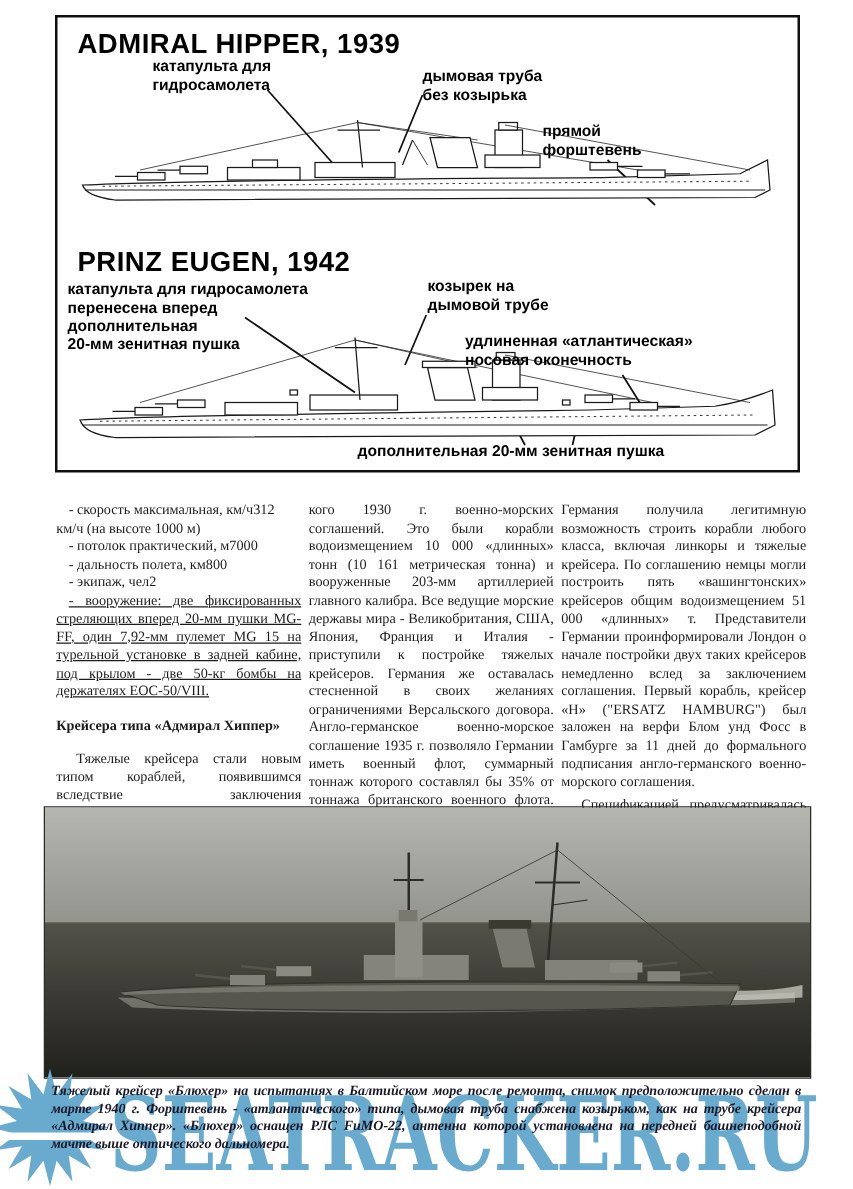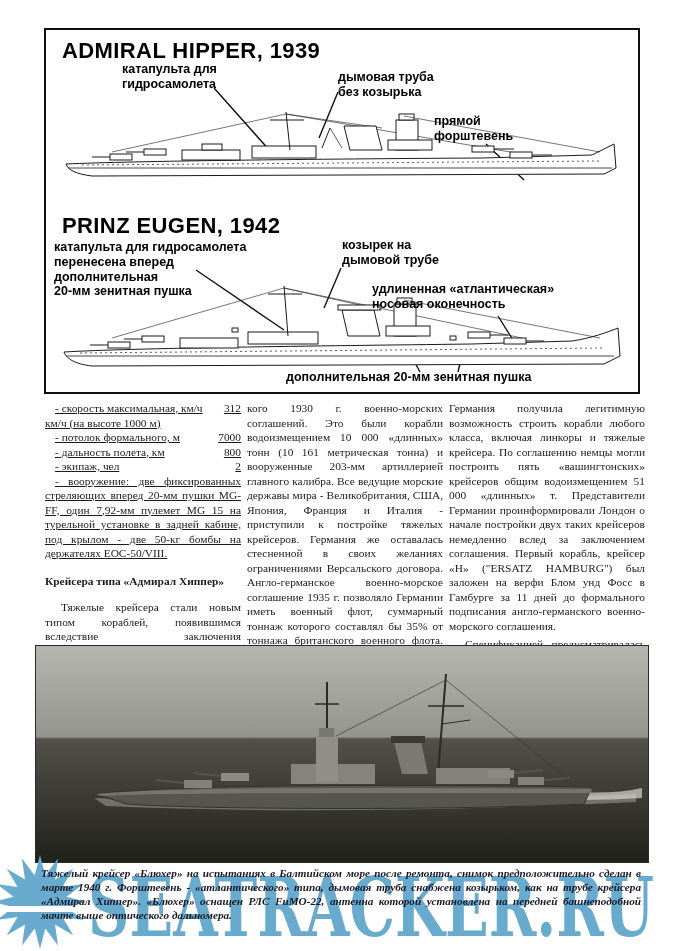--- a/index.html
+++ b/index.html
@@ -2,41 +2,41 @@
 <html><head>
 <meta charset="utf-8">
 <style>
   html,body{margin:0;padding:0;background:#ffffff;}
   .page{
     position:relative;width:682px;height:951px;background:#fff;
     font-family:"Liberation Serif", serif;color:#1c1c1c;overflow:hidden;
   }
   
   .diagram-box{
-    position:absolute;left:44px;top:28px;width:596px;height:366px;
+    position:absolute;left:44px;top:12px;width:596px;height:366px;
     border:2px solid #0f0f0f;box-sizing:border-box;background:#fff;
   }
   .ship-title{
     position:absolute;font-family:"Liberation Sans", sans-serif;
     font-weight:bold;font-size:22px;letter-spacing:.4px;color:#000;
   }
   .diagram-label{
     position:absolute;font-family:"Liberation Sans", sans-serif;
     font-weight:bold;font-size:12.5px;line-height:1.18;color:#000;
     white-space:pre-line;
   }
   .ship-art{position:absolute;left:6px;}
   .leader-overlay{position:absolute;left:0;top:0;}
   
   .article{
     position:absolute;left:45px;top:401px;width:600px;
     display:flex;gap:6px;
   }
   .col{width:196px;font-size:11.4px;line-height:14.5px;text-align:justify;}
-  .spec-row{display:flex;justify-content:space-between;padding-left:10px;text-decoration:underline;}
+  .spec-row{display:flex;padding-left:10px;}
   .spec-row .lbl{white-space:nowrap;}
   .spec-cont{padding-left:0;}
   .armament{text-indent:10px;margin:0;text-decoration:underline;}
   .col-heading{font-weight:bold;margin:13px 0 12px 0;}
   .para{margin:0;text-indent:16px;}
   .para.cont{text-indent:0;}
   .para + .para{margin-top:0;}
   .para.spaced{margin-top:4px;}
   
   .photo-wrap{
@@ -165,21 +165,21 @@
     <div class="col">
       <div class="spec-row">
         <span class="lbl">- скорость максимальная, км/ч</span>
         <span class="val">312</span>
       </div>
       <div class="spec-row spec-cont">
         <span class="lbl">км/ч (на высоте 1000 м)</span>
         <span class="val"></span>
       </div>
       <div class="spec-row">
-        <span class="lbl">- потолок формального, м</span>
+        <span class="lbl">- потолок практический, м</span>
         <span class="val">7000</span>
       </div>
       <div class="spec-row">
         <span class="lbl">- дальность полета, км</span>
         <span class="val">800</span>
       </div>
       <div class="spec-row">
         <span class="lbl">- экипаж, чел</span>
         <span class="val">2</span>
       </div>

